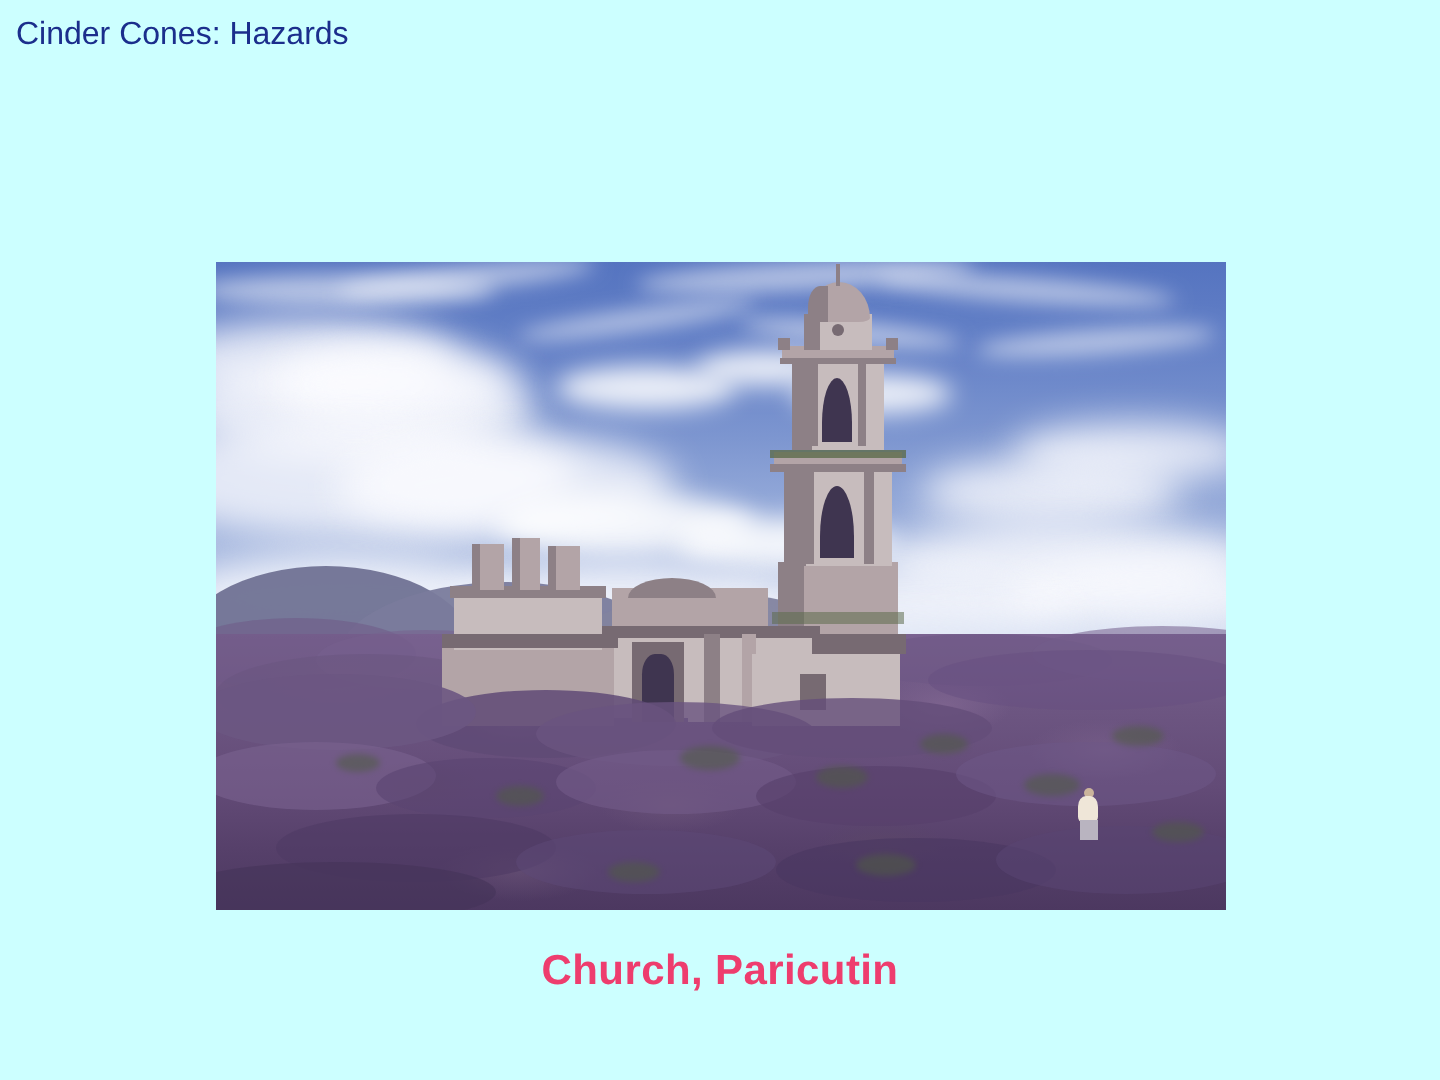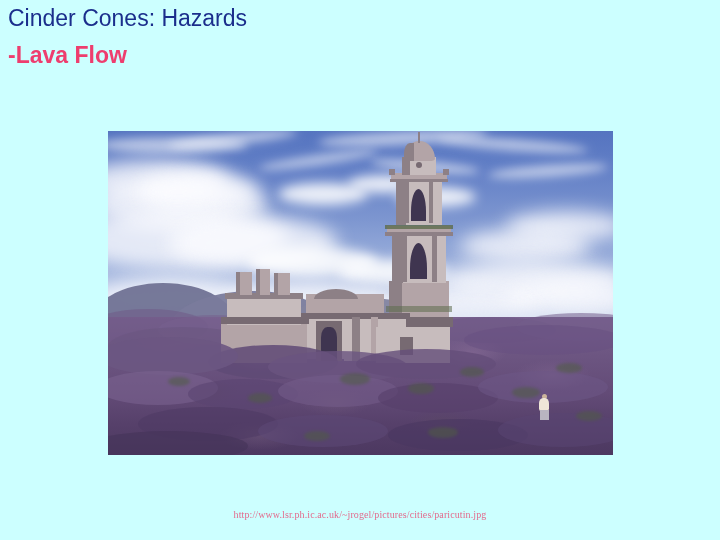--- a/index.html
+++ b/index.html
@@ -19,21 +19,21 @@
     width: 720px;
     height: 540px;
     background: #CCFFFF;
   }
 
   
   #title {
     position: absolute;
     left: 8px;
     top: 4px;
-    font-size: 23px;
+    font-size: 16px;
     line-height: 28px;
     color: #1B2E8C;
     font-weight: 400;
     letter-spacing: 0px;
     white-space: nowrap;
   }
   .bullet {
     position: absolute;
     left: 8px;
     color: #EE3D6E;
@@ -189,21 +189,20 @@
     letter-spacing: 0.1px;
   }
 </style>
 </head>
 <body>
 
 <div id="slide">
 
   <div id="title">Cinder Cones: Hazards</div>
 
-  <div class="bullet" id="bullet-lava">-Lava Flow</div>
 
 
   <div id="photo-frame">
     <div id="photo">
 
       <div class="sky"></div>
 
       <div class="cloud wisp" style="left:-10px; top:6px; width:150px; height:16px;"></div>
       <div class="cloud wisp" style="left:60px; top:2px; width:130px; height:12px; transform:rotate(-6deg);"></div>
       <div class="cloud wisp" style="left:210px; top:0px; width:170px; height:14px; transform:rotate(-3deg);"></div>
@@ -337,16 +336,16 @@
       <div class="scrub" style="left:196px; top:300px; width:26px; height:10px;"></div>
       <div class="scrub" style="left:468px; top:280px; width:26px; height:10px;"></div>
 
       <div class="person-head" style="left:434px; top:263px; width:5px; height:5px;"></div>
       <div class="person-shirt" style="left:431px; top:267px; width:10px; height:13px;"></div>
       <div class="person-legs" style="left:432px; top:279px; width:9px; height:10px;"></div>
 
     </div>
   </div>
 
-
-  <div id="source-url">http://www.lsr.ph.ic.ac.uk/~jrogel/pictures/cities/paricutin.jpg</div>
+  <div id="caption">Church, Paricutin</div>
+
 
 </div>
 
 </body></html>

